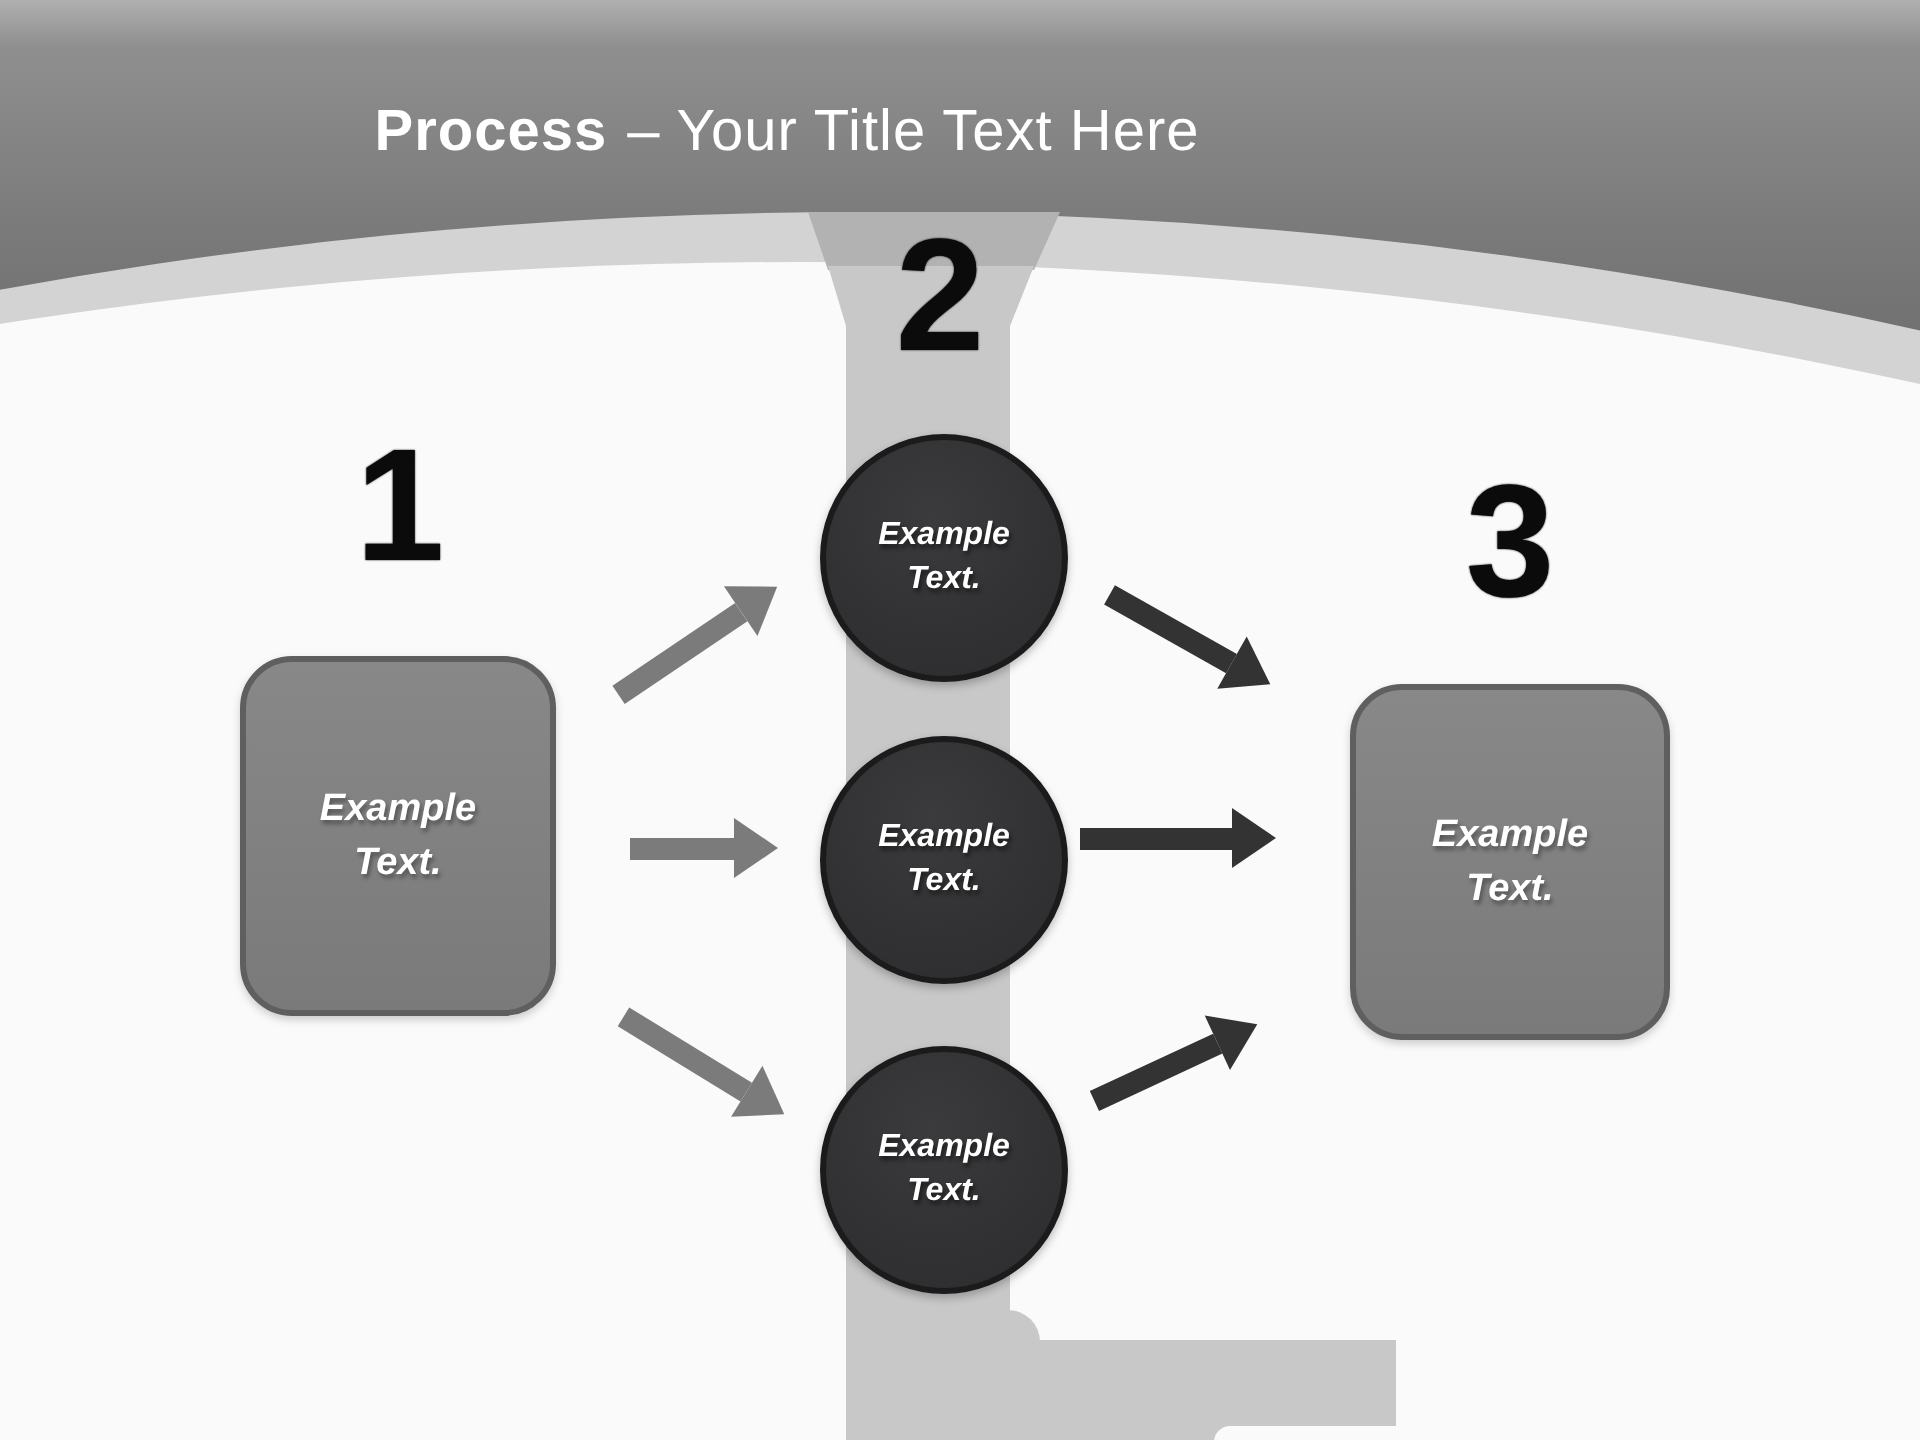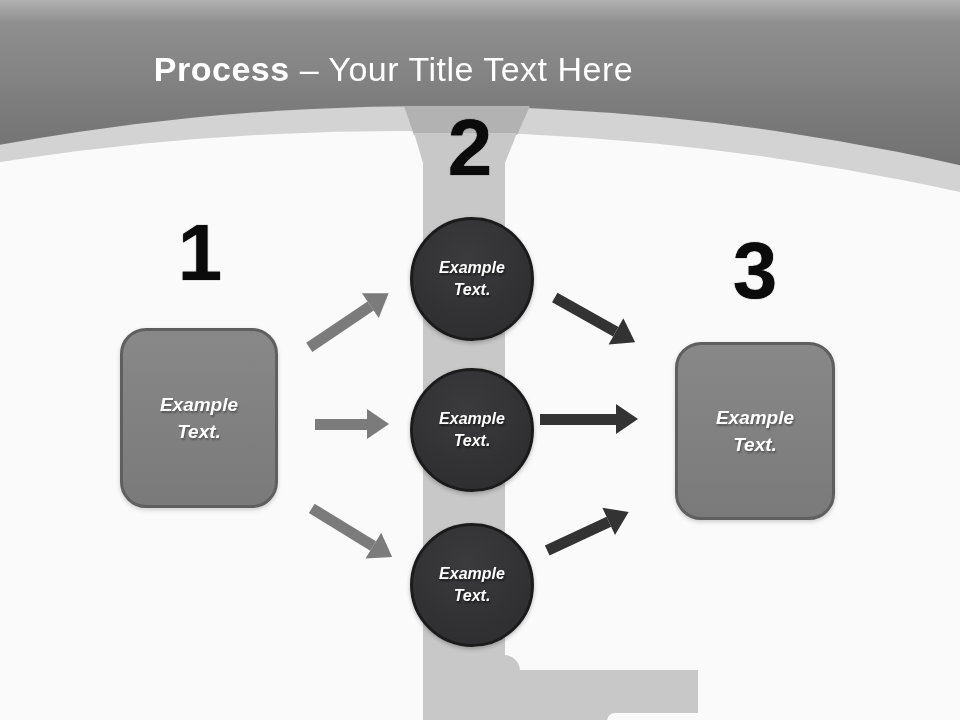--- a/index.html
+++ b/index.html
@@ -29,21 +29,21 @@
     position:absolute;left:410px;top:133px;width:112px;height:30px;background:#c8c8c8;
     clip-path:polygon(4px 0,107px 0,95px 30px,13px 30px);
   }
   .pipe-vertical{position:absolute;left:423px;top:158px;width:82px;height:562px;background:#c8c8c8;}
   .pipe-horizontal{position:absolute;left:504px;top:670px;width:194px;height:50px;background:#c8c8c8;}
   .pipe-fillet{position:absolute;left:504px;top:655px;width:16px;height:16px;background:#c8c8c8;border-top-right-radius:16px;}
   .pipe-notch{position:absolute;left:607px;top:713px;width:92px;height:8px;background:#fafafa;border-top-left-radius:8px;}
   
   .title{
     position:absolute;left:0;top:50px;width:787px;text-align:center;
-    color:#ffffff;font-size:34px;letter-spacing:.5px;white-space:nowrap;
+    color:#ffffff;font-size:29px;letter-spacing:.5px;white-space:nowrap;
   }
   .title .emph{font-weight:700;}
   .title .rest{font-weight:400;margin-left:10px;}
   
   .step-number{
     position:absolute;width:120px;text-align:center;color:#0b0b0b;
     font-size:80px;font-weight:700;line-height:80px;
     text-shadow:0 0 1px #0b0b0b;
   }
   .num-1{left:140px;top:213px;}

